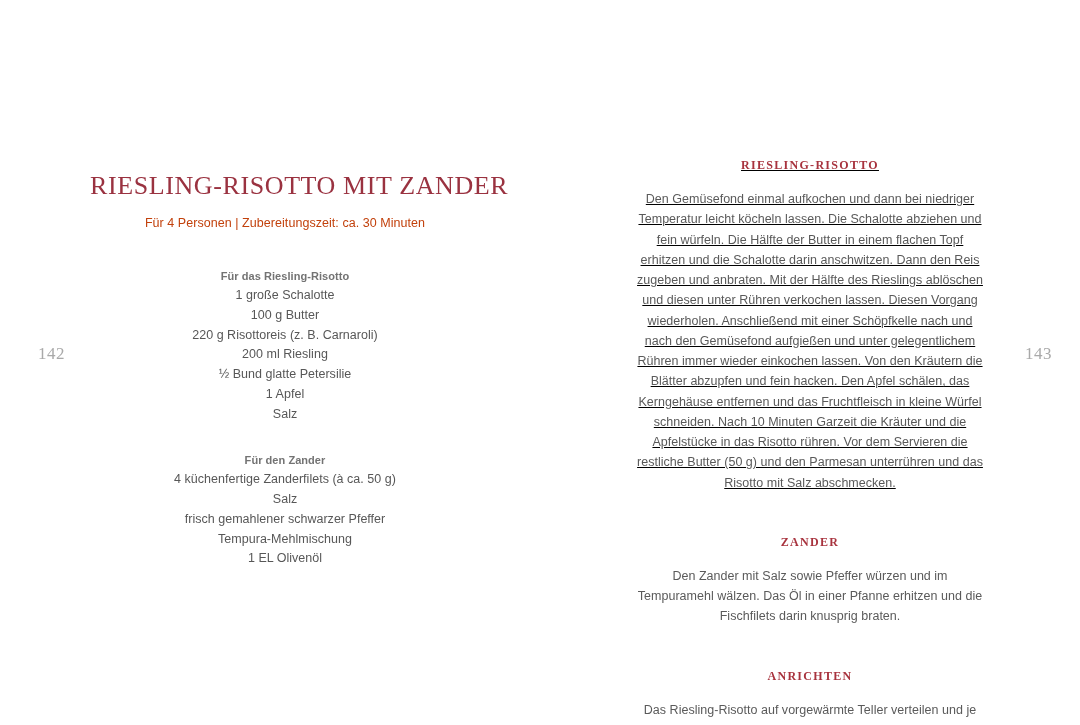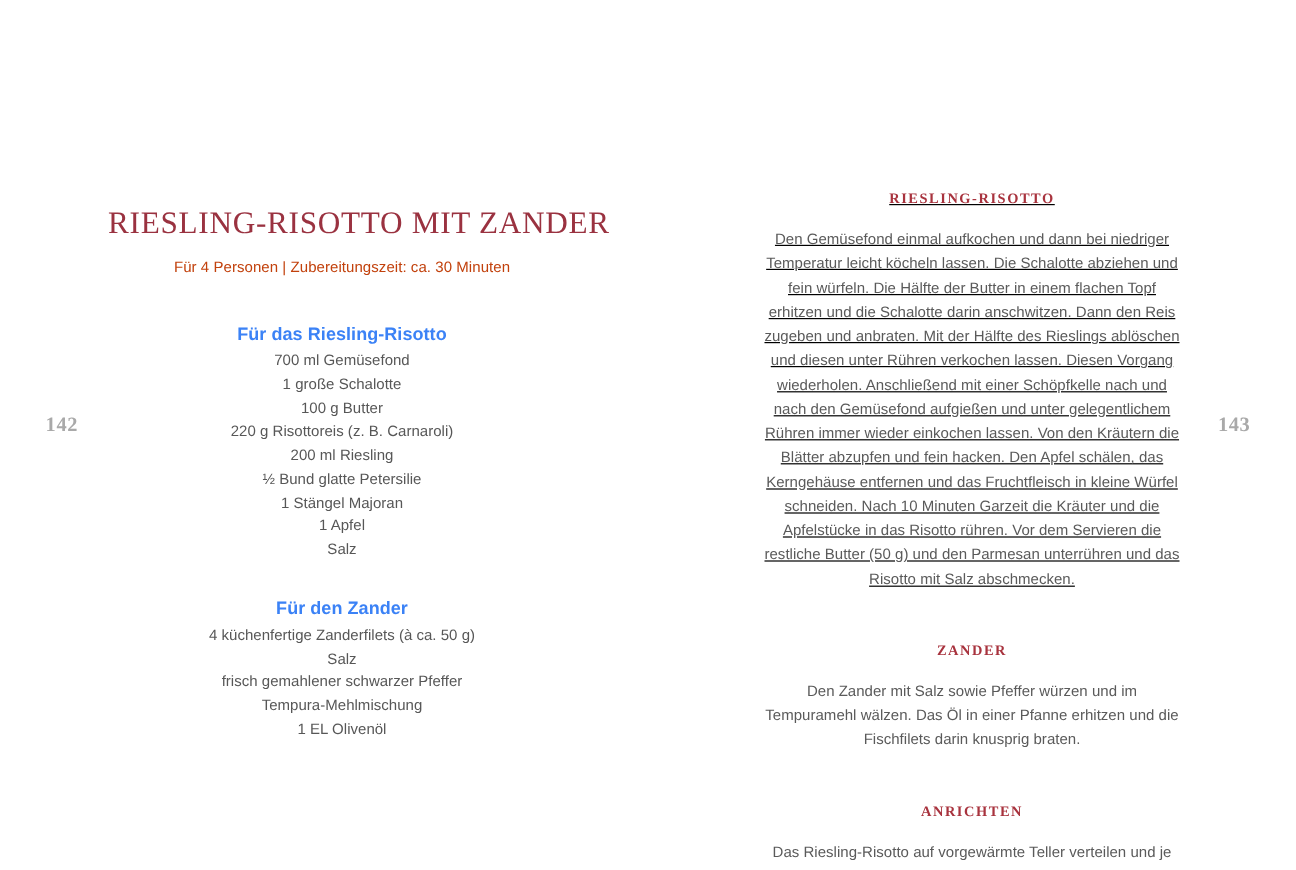--- a/index.html
+++ b/index.html
@@ -31,24 +31,23 @@
   .page-right { width: 540px; }
 
   
   .folio {
     position: absolute;
     top: 344px;
     font-family: "Liberation Serif", serif;
     font-size: 17px;
     color: #a9a9a9;
     letter-spacing: 0.5px;
-    font-weight: bold;
   }
   .folio-left  { left: 38px; }
-  .folio-right { right: 38px; }
+  .folio-right { right: 28px; }
 
   
   .left-inner {
     position: absolute;
     left: 90px;
     top: 0;
     width: 390px;
     text-align: center;
   }
 
@@ -72,23 +71,23 @@
     color: #c2410c;
     letter-spacing: 0.05px;
   }
 
   .ing-group { margin-top: 0; }
   .ing-group-1 { padding-top: 38px; }
   .ing-group-2 { padding-top: 30px; }
 
   .ing-heading {
     margin: 0 0 4px 0;
-    font-size: 15px;
+    font-size: 11px;
     font-weight: 700;
-    color: #3b82f6;
+    color: #737373;
     letter-spacing: 0.05px;
   }
 
   .ing-list {
     list-style: none;
     margin: 0;
     padding: 0;
   }
   .ing-list li {
     font-size: 12.5px;
@@ -138,27 +137,25 @@
 
     <div class="left-inner">
 
       <h1 class="recipe-title">RIESLING-RISOTTO MIT ZANDER</h1>
 
       <p class="recipe-meta">Für 4 Personen | Zubereitungszeit: ca. 30 Minuten</p>
 
       <div class="ing-group ing-group-1">
         <h2 class="ing-heading">Für das Riesling-Risotto</h2>
         <ul class="ing-list">
-          <li>700 ml Gemüsefond</li>
           <li>1 große Schalotte</li>
           <li>100 g Butter</li>
           <li>220 g Risottoreis (z. B. Carnaroli)</li>
           <li>200 ml Riesling</li>
           <li>½ Bund glatte Petersilie</li>
-          <li>1 Stängel Majoran</li>
           <li>1 Apfel</li>
           <li>Salz</li>
         </ul>
       </div>
 
       <div class="ing-group ing-group-2">
         <h2 class="ing-heading">Für den Zander</h2>
         <ul class="ing-list">
           <li>4 küchenfertige Zanderfilets (à ca. 50 g)</li>
           <li>Salz</li>

